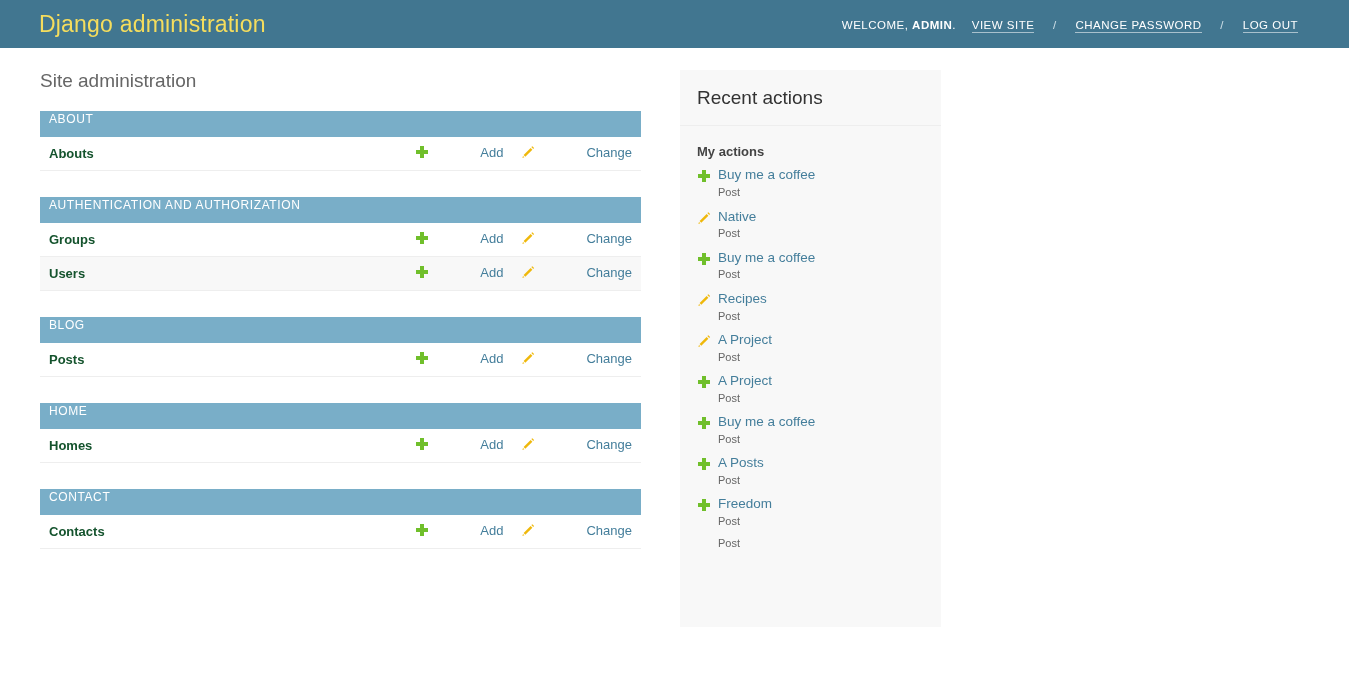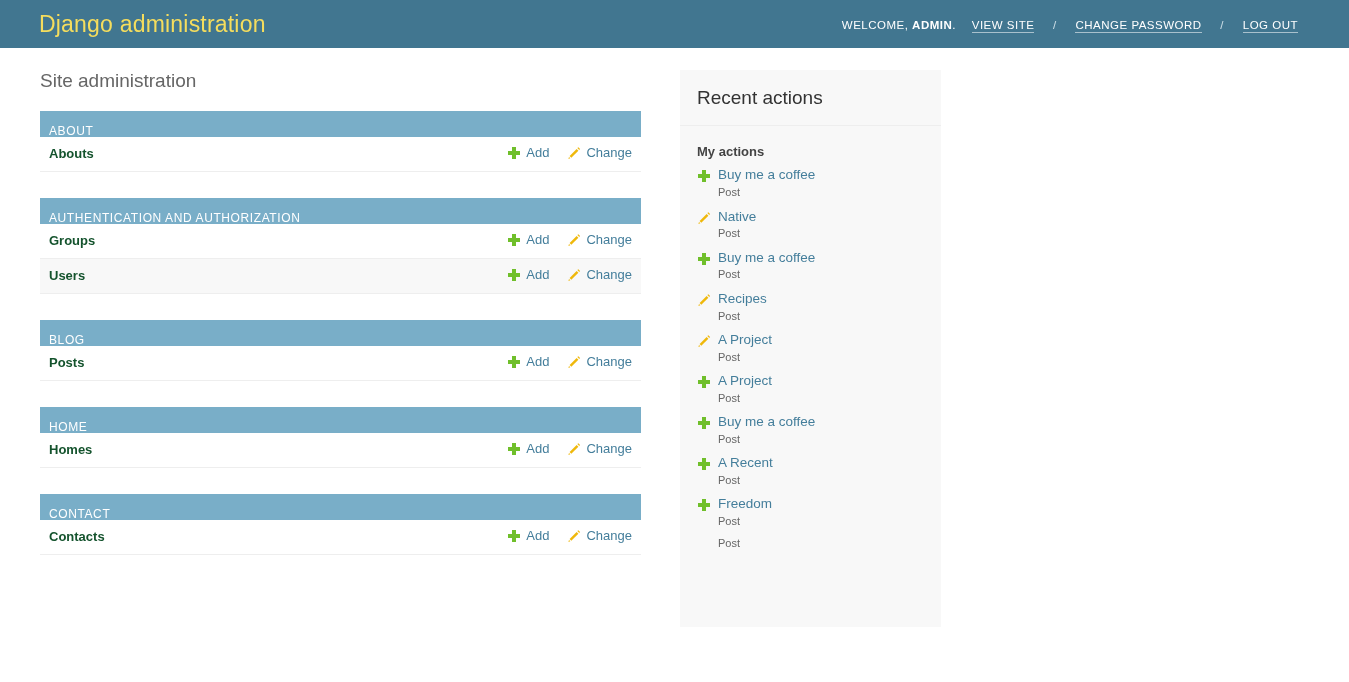--- a/index.html
+++ b/index.html
@@ -92,21 +92,21 @@
     border-spacing: 0;
   }
   table.app-table caption {
     background: #79aec8;
     color: #ffffff;
     font-size: 12px;
     font-weight: normal;
     letter-spacing: 0.6px;
     text-transform: uppercase;
     text-align: left;
-    padding: 12px 9px;
+    padding: 0 9px;
     height: 26px;
     line-height: 16px;
   }
   table.app-table caption a { color: #ffffff; text-decoration: none; }
   table.app-table tbody tr { background: #ffffff; }
   table.app-table tbody tr.striped { background: #f8f8f8; }
   table.app-table th,
   table.app-table td {
     border-bottom: 1px solid #eeeeee;
     padding: 8px 9px;
@@ -131,21 +131,22 @@
     text-align: left;
   }
   td.addlink-cell { padding-right: 22px; }
   td.changelink-cell { padding-right: 38px; }
   a.addlink, a.changelink {
     color: #447e9b;
     text-decoration: none;
     font-size: 13px;
     white-space: nowrap;
     display: inline-flex;
-    align-items: flex-end;
+    align-items: flex-start;
+    gap: 46px;
   }
   .ico {
     display: inline-block;
     width: 14px;
     height: 14px;
     margin-right: 5px;
     flex: 0 0 14px;
     position: relative;
   }
   
@@ -447,21 +448,21 @@
             <li>
               <div class="action-row">
                 <span class="ico ico-add"></span>
                 <a href="#" class="action-link">Buy me a coffee</a>
               </div>
               <span class="action-content-type">Post</span>
             </li>
             <li>
               <div class="action-row">
                 <span class="ico ico-add"></span>
-                <a href="#" class="action-link">A Recent</a>
+                <a href="#" class="action-link">A Posts</a>
               </div>
               <span class="action-content-type">Post</span>
             </li>
             <li>
               <div class="action-row">
                 <span class="ico ico-add"></span>
                 <a href="#" class="action-link">Freedom</a>
               </div>
               <span class="action-content-type">Post</span>
             </li>

